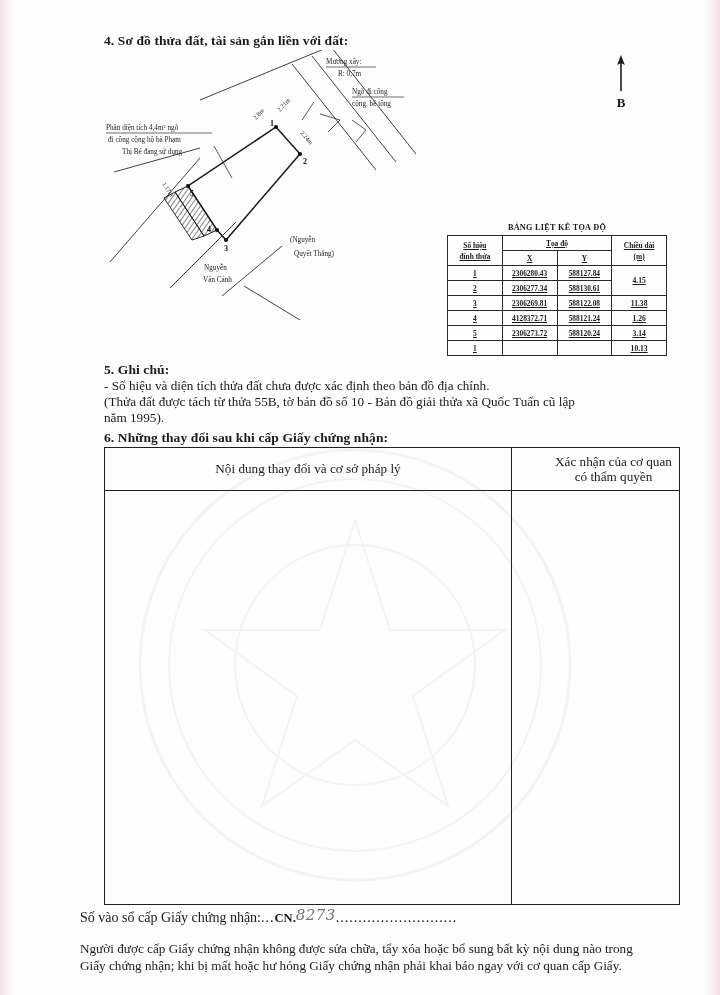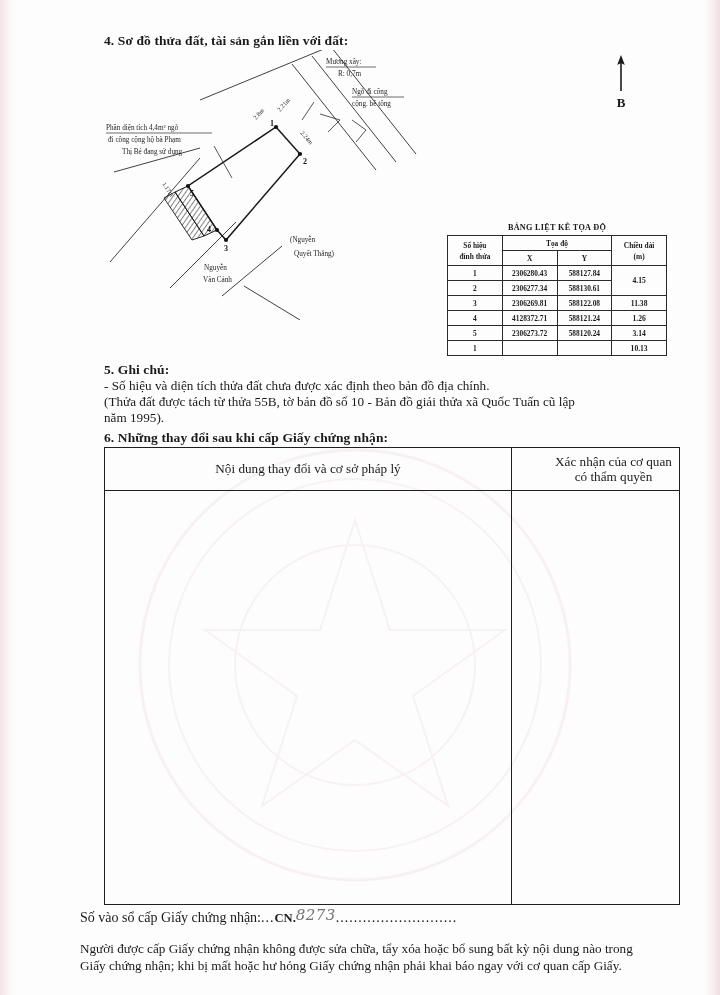--- a/index.html
+++ b/index.html
@@ -117,20 +117,21 @@
     text-align: center;
     font-size: 8.2px;
     font-weight: bold;
     letter-spacing: .3px;
     margin-bottom: 3px;
   }
   table.coord {
     border-collapse: collapse;
     width: 220px;
     table-layout: fixed;
+    text-decoration: underline;
   }
   table.coord th, table.coord td {
     border: 1px solid #2a2a2a;
     font-size: 7.4px;
     text-align: center;
     font-weight: bold;
     padding: 0;
     height: 14px;
     line-height: 11px;
   }

